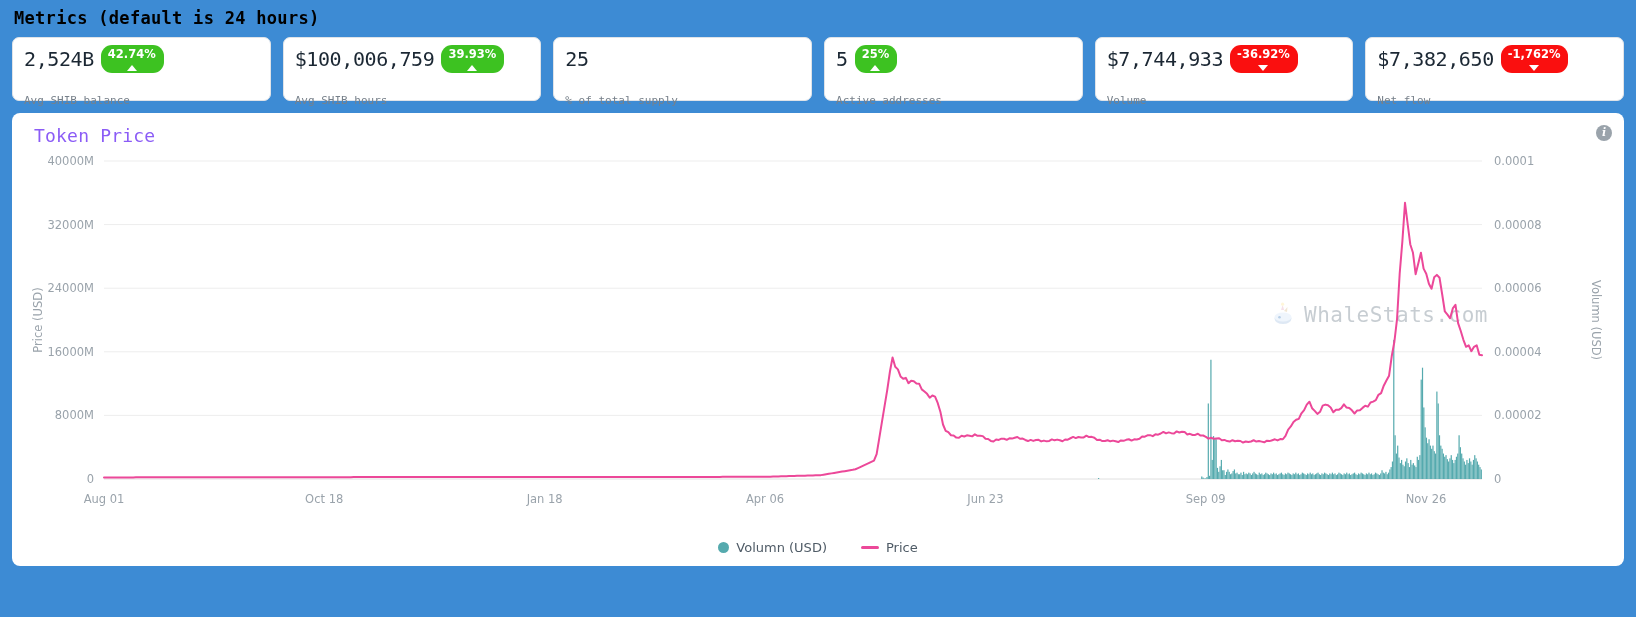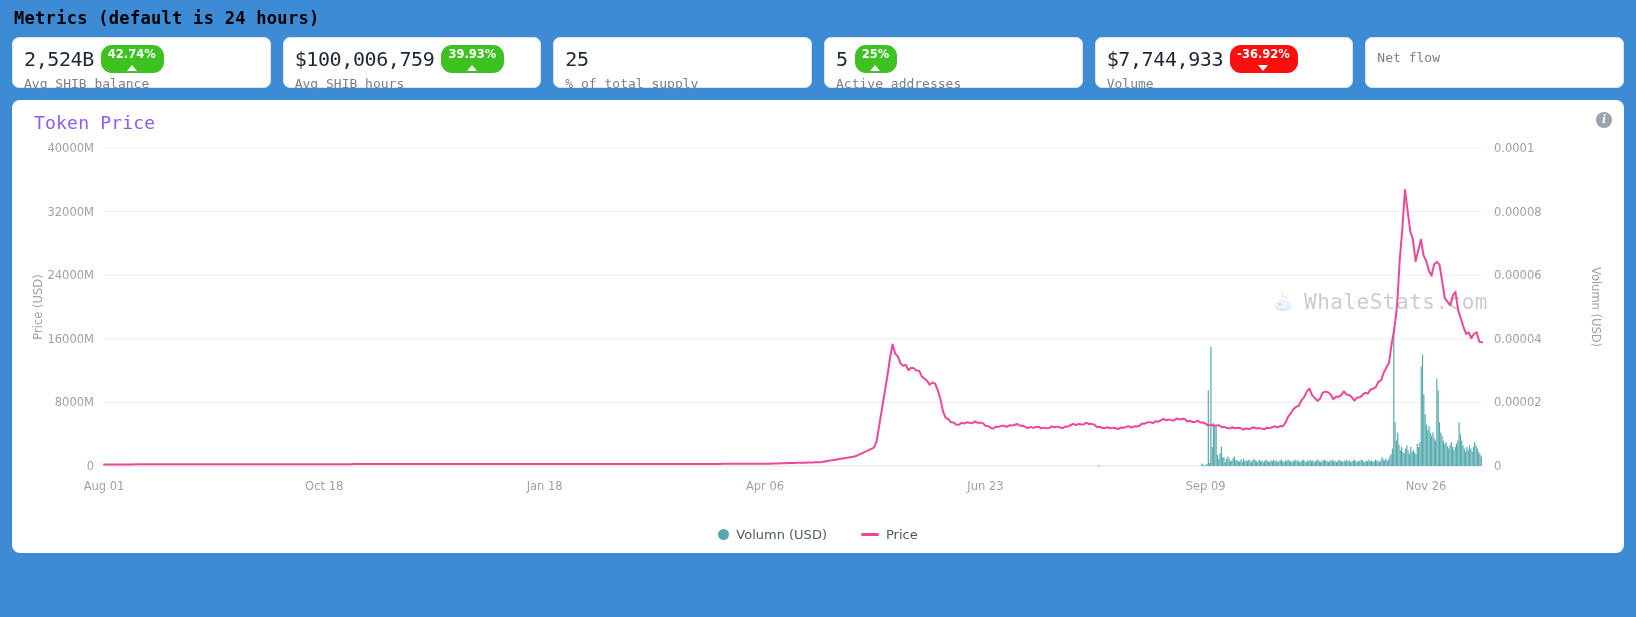--- a/index.html
+++ b/index.html
@@ -24,21 +24,21 @@
   .cards-row {
     display: flex;
     gap: 12px;
     padding: 9px 12px 0 12px;
   }
   .metric-card {
     flex: 1 1 0;
     background: #ffffff;
     border: 1px solid #dfe3e8;
     border-radius: 7px;
-    height: 51px;
+    height: 64px;
     padding: 8px 11px 0 11px;
     position: relative;
   }
   .metric-top {
     display: flex;
     align-items: center;
     gap: 7px;
     height: 26px;
   }
   .metric-value {
@@ -69,23 +69,23 @@
     border-left: 5px solid transparent;
     border-right: 5px solid transparent;
     border-bottom: 6px solid #fff;
   }
   .tri.down {
     border-left: 5px solid transparent;
     border-right: 5px solid transparent;
     border-top: 6px solid #fff;
   }
   .metric-label {
-    font-size: 13px;
+    font-size: 11px;
     color: #77808a;
-    margin-top: 4px;
+    margin-top: 22px;
     font-family: "DejaVu Sans Mono", "Liberation Mono", monospace;
     white-space: nowrap;
   }
 
   
   .chart-card {
     margin: 12px 12px 0 12px;
     background: #ffffff;
     border-radius: 8px;
     height: 453px;
@@ -219,20 +219,27 @@
         <span class="metric-value">$7,744,933</span>
         <span class="badge down">
           <span>-36.92%</span>
           <i class="tri down"></i>
         </span>
       </div>
       <div class="metric-label">Volume</div>
     </div>
 
     <div class="metric-card">
+      <div class="metric-top">
+        <span class="metric-value">$7,382,650</span>
+        <span class="badge down">
+          <span>-1,762%</span>
+          <i class="tri down"></i>
+        </span>
+      </div>
       <div class="metric-label">Net flow</div>
     </div>
 
   </div>
 
   <div class="chart-card">
 
     <div class="chart-title">Token Price</div>
     <div class="info-icon">i</div>
 

